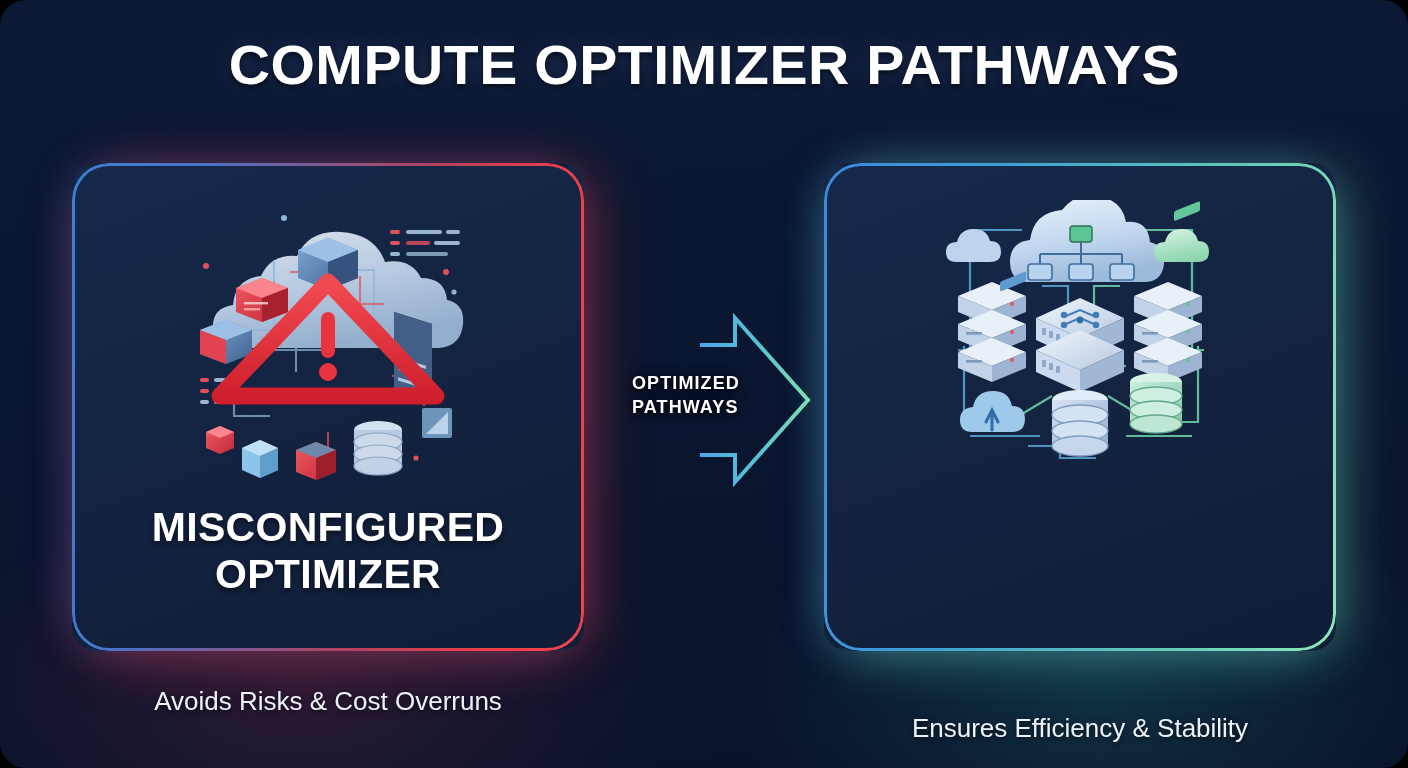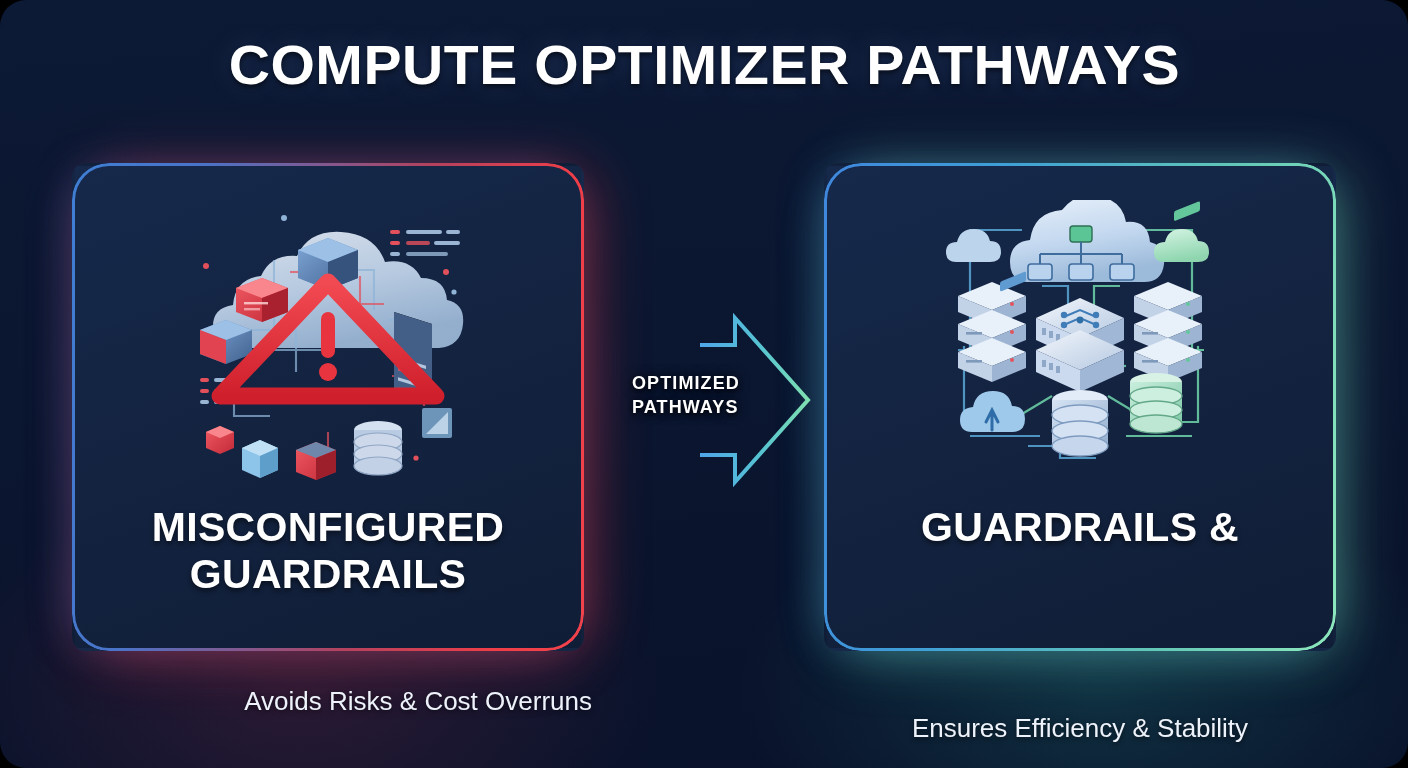--- a/index.html
+++ b/index.html
@@ -38,21 +38,21 @@
     color:#ffffff;
     text-shadow:0 3px 5px rgba(0,0,0,0.55), 0 0 26px rgba(120,170,255,0.18);
     transform:scaleX(1.02);
   }
 
   
   .card {
     position:absolute;
     top:163px;
     width:512px; height:488px;
-    border-radius:14px;
+    border-radius:24px;
     background:linear-gradient(160deg, #16294b 0%, #132340 50%, #101d36 100%);
     border:3px solid transparent;
   }
   .card-inner {
     position:absolute; inset:0;
     border-radius:31px;
     display:flex; flex-direction:column;
     align-items:center;
     overflow:hidden;
   }
@@ -103,21 +103,21 @@
   
   .caption {
     position:absolute;
     top:686px;
     width:512px;
     text-align:center;
     font-size:26px;
     color:#eef3fb;
     text-shadow:0 2px 5px rgba(0,0,0,0.55);
   }
-  #caption-left  { left:80px;text-align:right;  }
+  #caption-left  { left:72px;  }
   #caption-right { left:824px;margin-top:27px; }
 
   
   #center { position:absolute; left:640px; top:150px; width:200px; height:520px; }
   .arrow-label {
     position:absolute;
     left:-8px; top:222px;
     width:190px;
     font-size:18px;
     font-weight:bold;
@@ -276,21 +276,21 @@
           <circle cx="28" cy="66" r="3" fill="#e2505c"></circle>
           <circle cx="268" cy="72" r="3" fill="#e2505c"></circle>
           <circle cx="106" cy="18" r="3" fill="#8fb4d8"></circle>
           <circle cx="276" cy="92" r="2.6" fill="#8fb4d8"></circle>
           <circle cx="238" cy="258" r="2.6" fill="#e2505c"></circle>
         </g>
       </svg>
 
       <div class="card-title">
         <span>MISCONFIGURED</span><br>
-        <span>GUARDRAILS</span>
+        <span>OPTIMIZER</span>
       </div>
     </div>
   </div>
 
   <div class="card" id="card-right">
     <div class="card-inner">
 
       <svg class="card-art" viewBox="0 0 300 290">
         <defs>
           <linearGradient id="cloudR" x1="0" y1="0" x2="0.3" y2="1">
@@ -447,21 +447,21 @@
         <g>
           <ellipse cx="226" cy="182" rx="26" ry="9" fill="#d8f3e6"></ellipse>
           <rect x="200" y="182" width="52" height="42" fill="url(#dbGreen)"></rect>
           <ellipse cx="226" cy="196" rx="26" ry="9" fill="#cdefdf" stroke="#63a888" stroke-width="1.3"></ellipse>
           <ellipse cx="226" cy="210" rx="26" ry="9" fill="#cdefdf" stroke="#63a888" stroke-width="1.3"></ellipse>
           <ellipse cx="226" cy="224" rx="26" ry="9" fill="#bde7d2" stroke="#63a888" stroke-width="1.3"></ellipse>
         </g>
       </svg>
 
       <div class="card-title">
-        <span>GUARDRAILS &amp;</span><br>
+        <br>
       </div>
     </div>
   </div>
 
   <div id="center">
     <svg width="200" height="520" viewBox="0 0 200 520">
       <defs>
         <linearGradient id="arrowGrad" x1="0" y1="0" x2="1" y2="0">
           <stop offset="0%" stop-color="#4fa6e8"></stop>
           <stop offset="55%" stop-color="#56c3d2"></stop>

